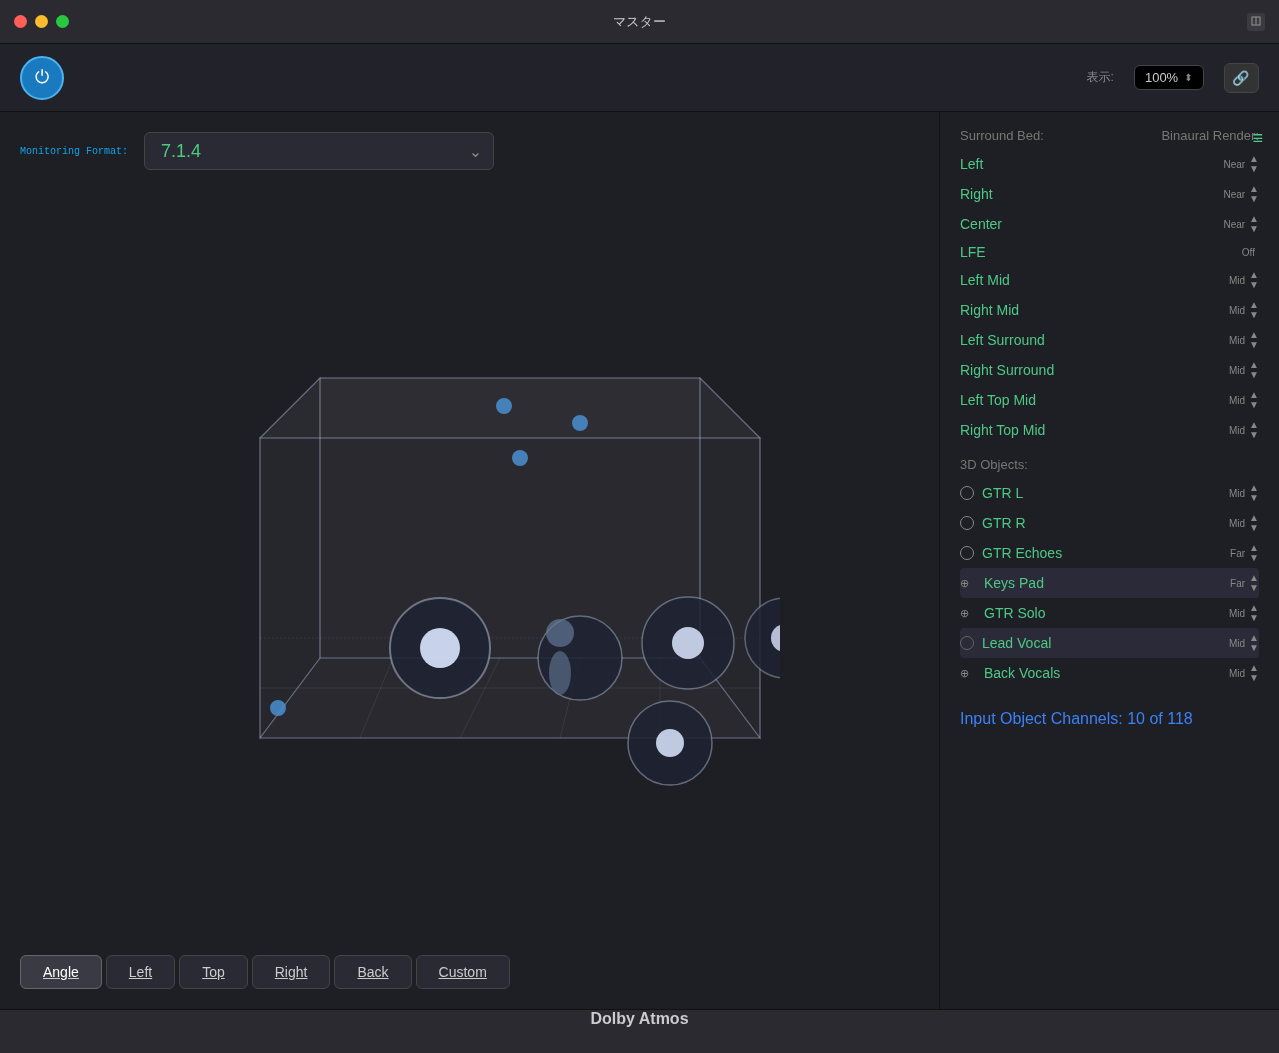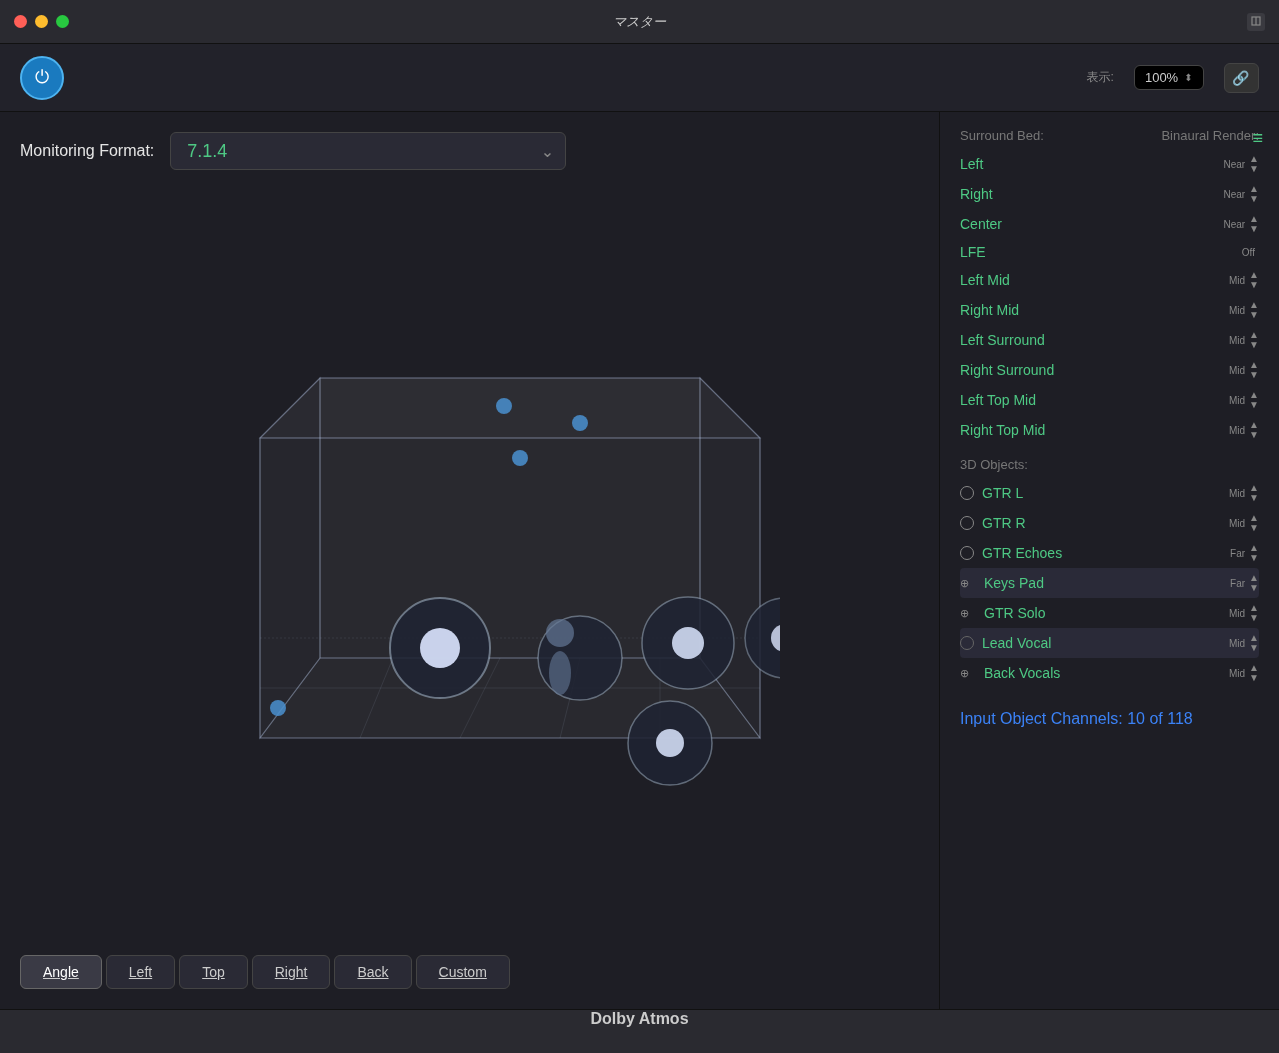--- a/index.html
+++ b/index.html
@@ -14,21 +14,20 @@
 
     
     .titlebar {
       background: #2a2a30;
       height: 44px;
       display: flex;
       align-items: center;
       justify-content: center;
       position: relative;
       border-bottom: 1px solid #111;
-      font-style: italic;
     }
     .titlebar-title {
       font-size: 13px;
       color: #ccc;
       font-weight: 500;
     }
     .titlebar-controls {
       position: absolute;
       left: 14px;
       display: flex;
@@ -119,34 +118,35 @@
       flex-direction: column;
     }
 
     .monitoring-row {
       display: flex;
       align-items: center;
       gap: 16px;
       margin-bottom: 20px;
     }
     .monitoring-label {
-      font-size: 16px;
-      color: #e5e5e5;
+      font-size: 10px;
+      color: #0ea5e9;
+      font-family: Liberation Mono, monospace;
     }
     .monitoring-select {
       background: #2a2a35;
       border: 1px solid #444;
       border-radius: 6px;
       padding: 8px 36px 8px 16px;
       color: #4ec984;
       font-size: 18px;
       font-weight: 500;
       appearance: none;
       cursor: pointer;
-      width: 396px;
+      width: 350px;
       position: relative;
     }
     .select-wrapper {
       position: relative;
     }
     .select-wrapper::after {
       content: '⌄';
       position: absolute;
       right: 12px;
       top: 50%;

